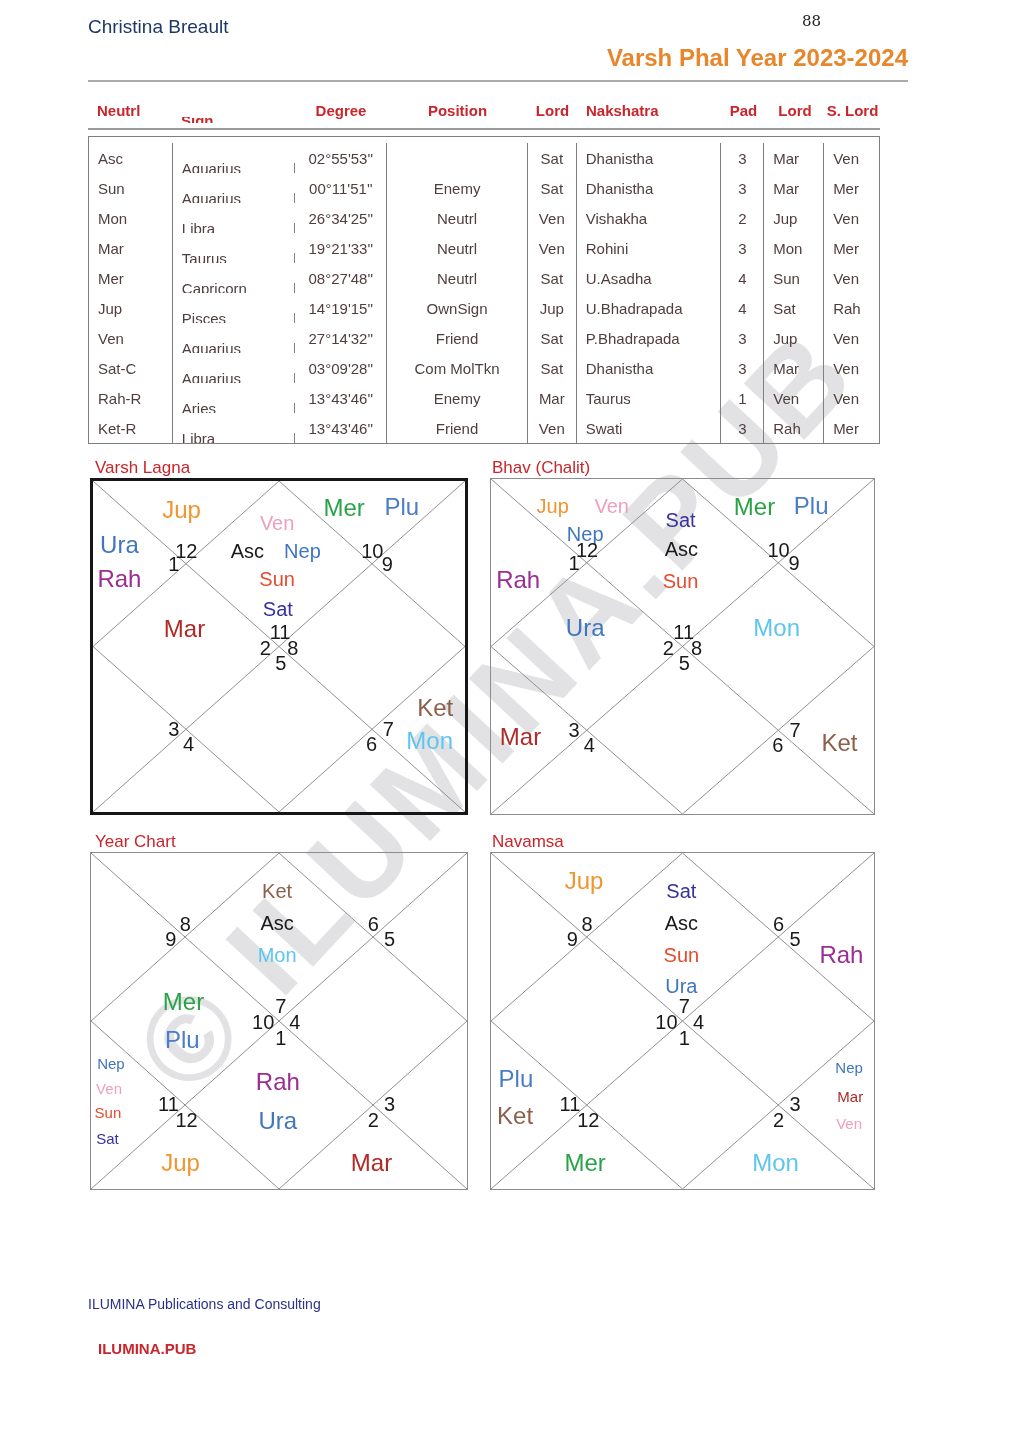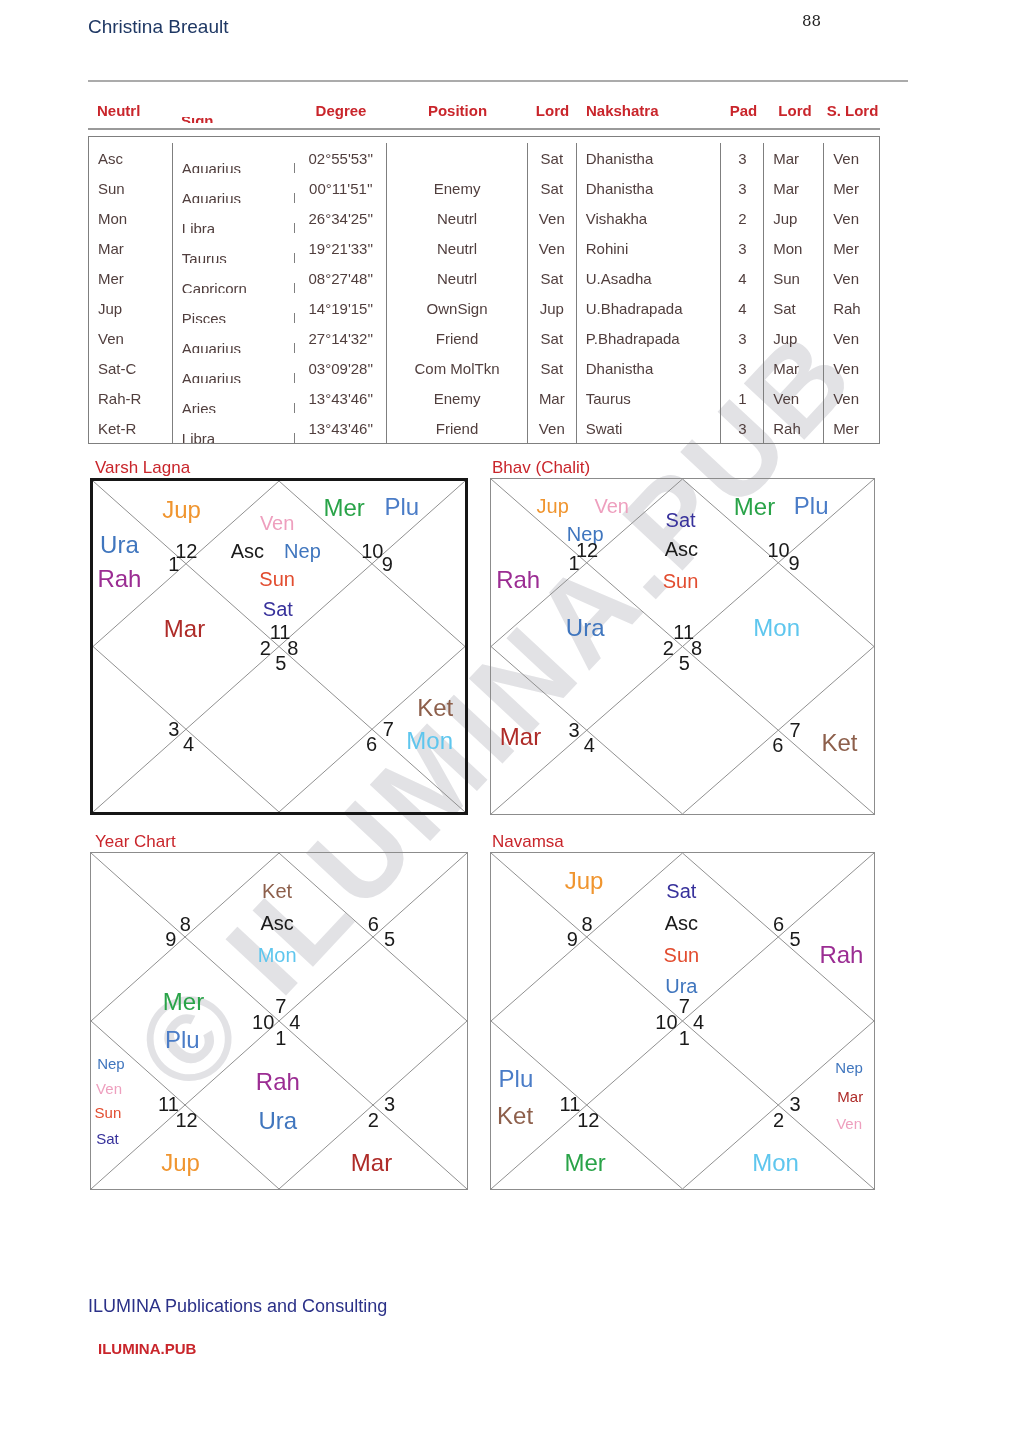--- a/index.html
+++ b/index.html
@@ -64,34 +64,35 @@
   .chart svg.grid { position:absolute; inset:0; width:100%; height:100%; }
   .chart svg.grid line { stroke:#909090; stroke-width:1; }
   .planet { position:absolute; transform:translate(-50%,-50%); white-space:nowrap; line-height:1; }
   .p-lg { font-size:24px; }
   .p-md { font-size:20px; }
   .p-sm { font-size:15px; }
   .housenum { position:absolute; transform:translate(-50%,-50%); font-size:20px;
               color:#1a1a1a; line-height:1; }
 
   
-  .footer1 { position:absolute; left:88px; top:1296px; font-size:18px; color:#2b3188; }
+  .footer1 { position:absolute; left:88px; top:1296px; font-size:14px; color:#2b3188; }
   .footer2 { position:absolute; left:98px; top:1340px; font-size:15px; font-weight:700; color:#c9252b; }
 </style>
 </head>
 <body>
 
 <div id="page">
 
   <div id="watermark">© ILUMINA.PUB</div>
 
   <div class="layer">
 
     <div class="author">Christina Breault</div>
     <div class="pagenum">88</div>
+    <div class="doctitle">Varsh Phal Year 2023-2024</div>
     <div class="rule-top"></div>
 
     <div class="thead" id="thead">
         <div class="tcell c0">Neutrl</div>
         <div class="tcell c1">Sign</div>
         <div class="tcell c2">Degree</div>
         <div class="tcell c3">Position</div>
         <div class="tcell c4">Lord</div>
         <div class="tcell c5">Nakshatra</div>
         <div class="tcell c6">Pad</div>

